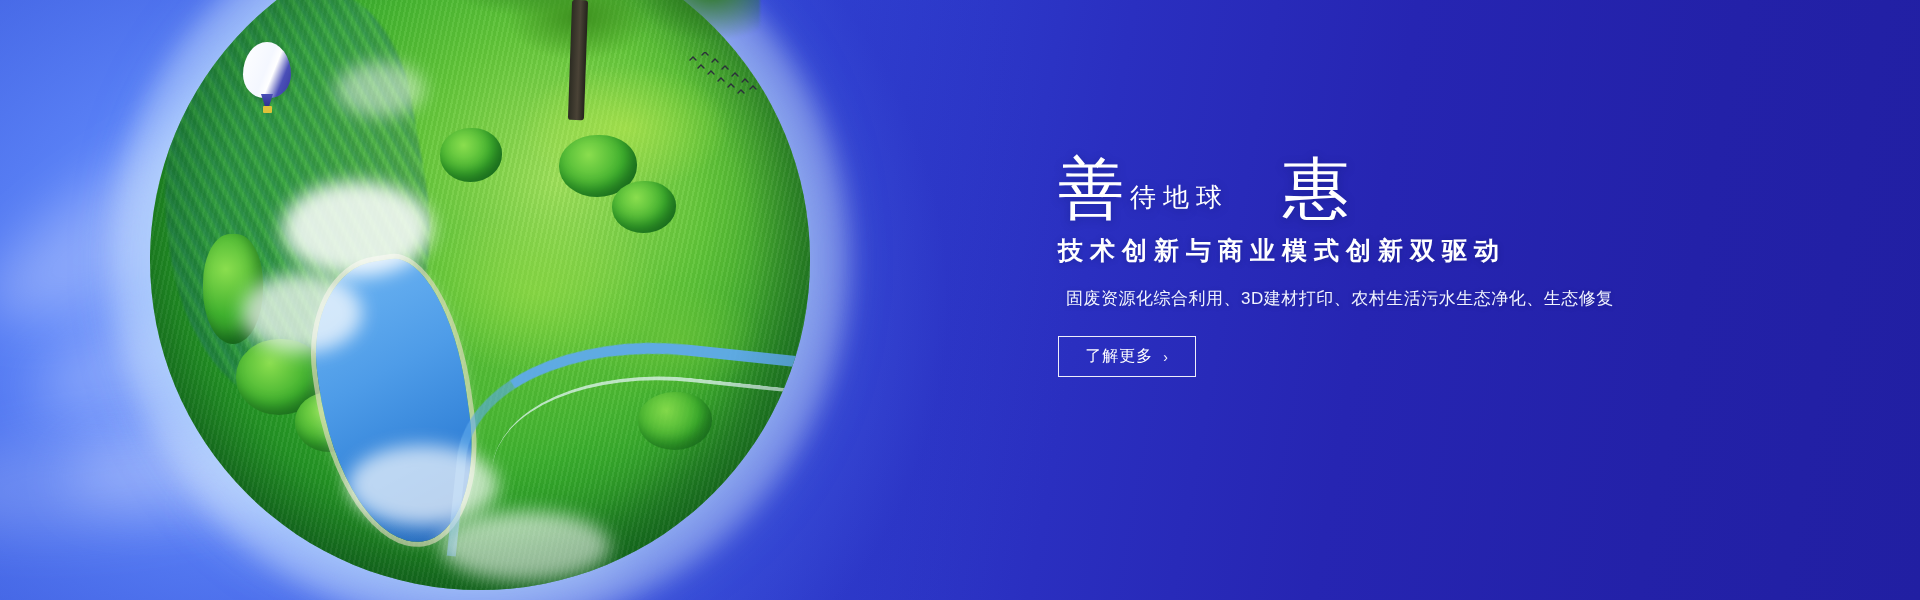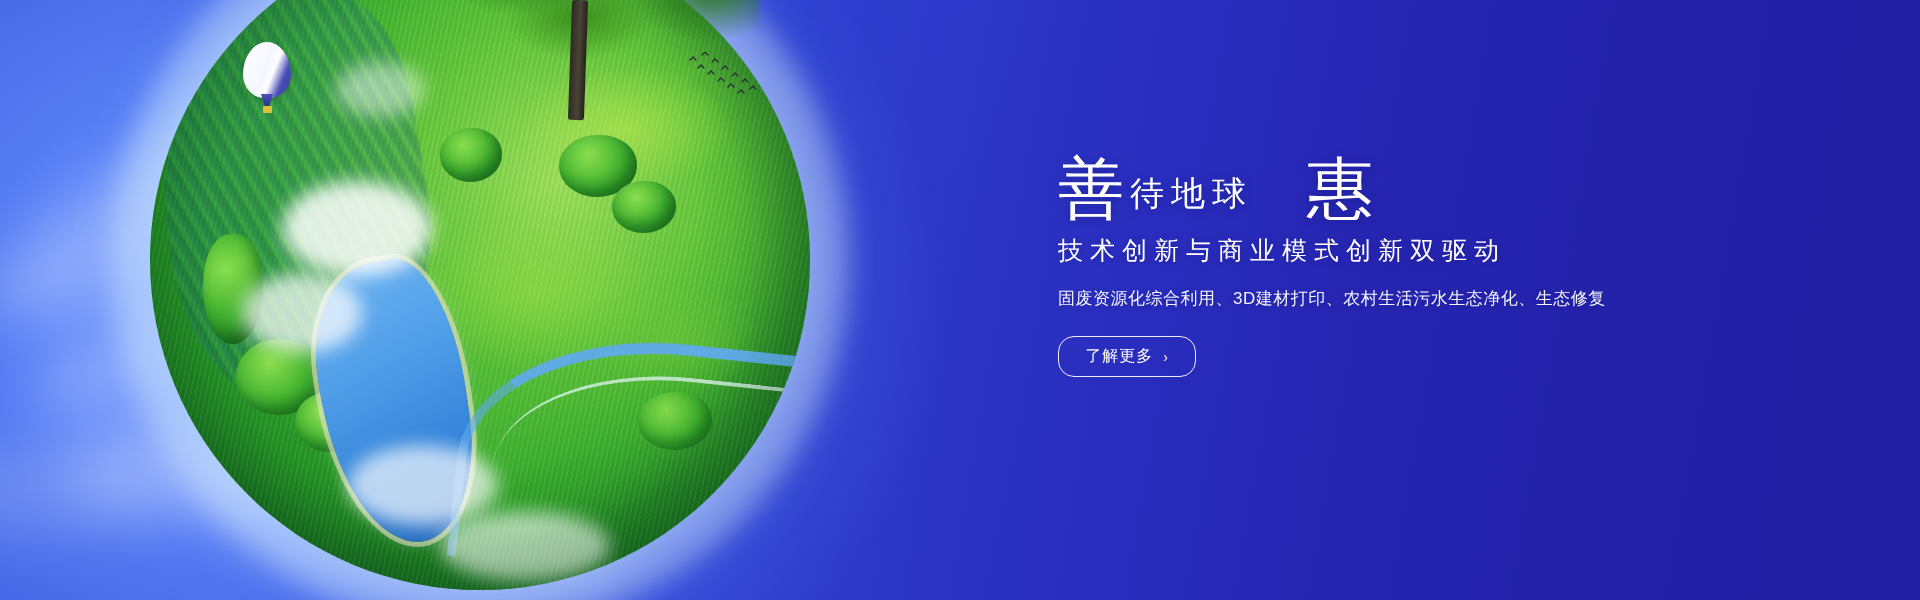--- a/index.html
+++ b/index.html
@@ -244,51 +244,51 @@
     font-family: "DejaVu Serif", "Liberation Serif", serif;
     font-size: 66px;
     line-height: 1;
     font-weight: 400;
     letter-spacing: 0;
     position: relative;
     top: 6px;
   }
   .hl-small {
     font-family: "DejaVu Serif", "Liberation Serif", serif;
-    font-size: 34px;
+    font-size: 26px;
     line-height: 1;
     letter-spacing: 7px;
     padding: 0 0 6px 6px;
   }
   .hl-gap { width: 54px; }
 
   .subtitle {
     font-size: 25px;
     letter-spacing: 7px;
-    font-weight: 400;
+    font-weight: 700;
     margin: 0 0 20px 0;
     color: #ffffff;
     text-shadow: 0 1px 6px rgba(10,20,90,.30);
   }
   .desc {
     font-size: 17px;
     letter-spacing: .5px;
-    margin: 0 0 26px 0;
+    margin: 0 0 26px 8px;
     color: #f2f4ff;
     text-shadow: 0 1px 5px rgba(10,20,90,.30);
   }
   .cta {
     display: inline-flex;
     align-items: center;
     justify-content: center;
     gap: 10px;
     width: 138px;
     height: 41px;
     border: 1px solid rgba(255,255,255,.92);
-    border-radius: 16px;
+    border-radius: 0;
     color: #ffffff;
     font-size: 16px;
     letter-spacing: 1px;
     background: transparent;
     cursor: pointer;
     box-sizing: border-box;
   }
   .cta .chev { font-size: 14px; opacity: .95; }
 </style>
 </head>

